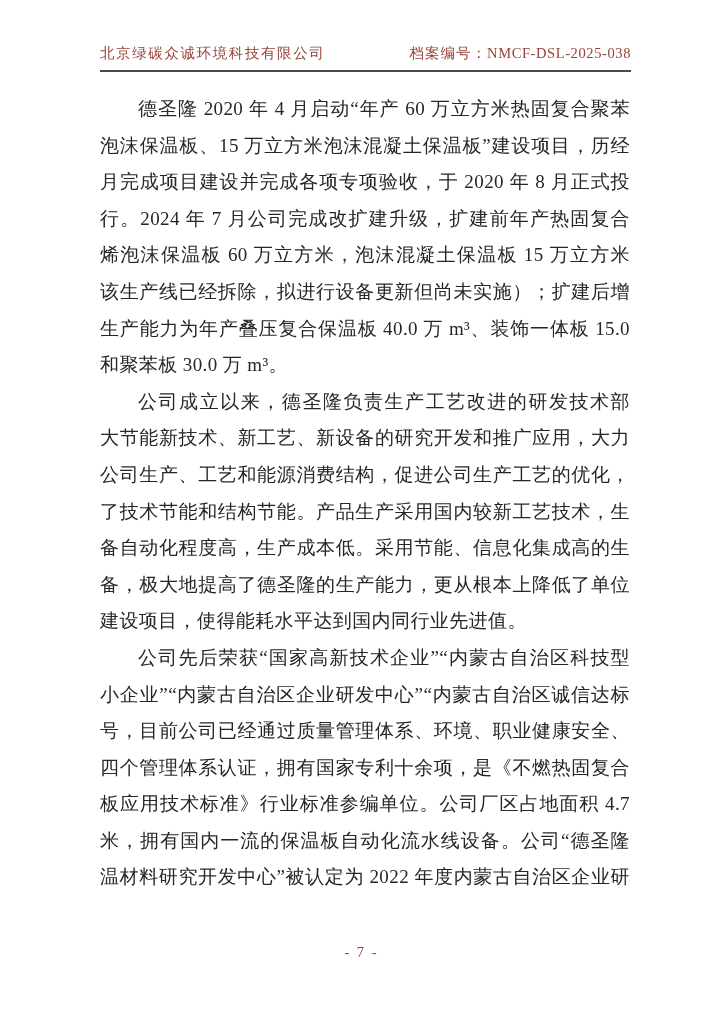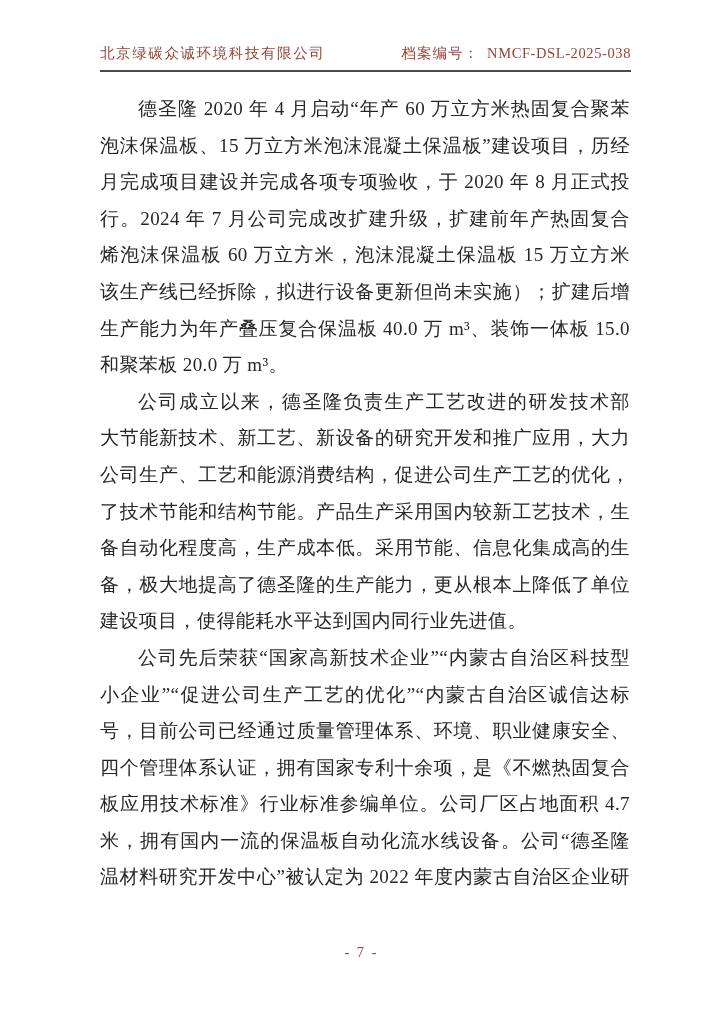--- a/index.html
+++ b/index.html
@@ -24,21 +24,21 @@
     border-bottom:2px solid var(--rule);
     color:var(--accent);
   }
   .company{
     font-size:14.5px;letter-spacing:1.6px;white-space:nowrap;
   }
   .archive{
     font-size:14.5px;white-space:nowrap;display:flex;align-items:baseline;
   }
   .archive .label{letter-spacing:1px;}
-  .archive .value{margin-left:8px;letter-spacing:0.6px;}
+  .archive .value{letter-spacing:0.6px;}
   
   .body{
     position:absolute;top:91px;left:100px;width:530px;
     color:var(--body-ink);
     font-size:19px;
   }
   .line{
     height:36.6px;line-height:36.6px;
     text-align:justify;
     text-align-last:justify;
@@ -73,36 +73,36 @@
   <div class="body">
 
     <div class="para">
       <div class="line indent">德圣隆 2020 年 4 月启动“年产 60 万立方米热固复合聚苯乙烯</div>
       <div class="line">泡沫保温板、15 万立方米泡沫混凝土保温板”建设项目，历经四个</div>
       <div class="line">月完成项目建设并完成各项专项验收，于 2020 年 8 月正式投料试运</div>
       <div class="line">行。2024 年 7 月公司完成改扩建升级，扩建前年产热固复合聚苯乙</div>
       <div class="line">烯泡沫保温板 60 万立方米，泡沫混凝土保温板 15 万立方米（目前</div>
       <div class="line">该生产线已经拆除，拟进行设备更新但尚未实施）；扩建后增加的</div>
       <div class="line">生产能力为年产叠压复合保温板 40.0 万 m³、装饰一体板 15.0 万 m³</div>
-      <div class="line no-stretch">和聚苯板 20.0 万 m³。</div>
+      <div class="line no-stretch">和聚苯板 30.0 万 m³。</div>
     </div>
 
     <div class="para">
       <div class="line indent">公司成立以来，德圣隆负责生产工艺改进的研发技术部门，加</div>
       <div class="line">大节能新技术、新工艺、新设备的研究开发和推广应用，大力调整</div>
       <div class="line">公司生产、工艺和能源消费结构，促进公司生产工艺的优化，实现</div>
       <div class="line">了技术节能和结构节能。产品生产采用国内较新工艺技术，生产设</div>
       <div class="line">备自动化程度高，生产成本低。采用节能、信息化集成高的生产设</div>
       <div class="line">备，极大地提高了德圣隆的生产能力，更从根本上降低了单位产品</div>
       <div class="line no-stretch">建设项目，使得能耗水平达到国内同行业先进值。</div>
     </div>
 
     <div class="para">
       <div class="line indent">公司先后荣获“国家高新技术企业”“内蒙古自治区科技型中</div>
-      <div class="line">小企业”“促进公司生产工艺的优化”“内蒙古自治区诚信达标</div>
+      <div class="line">小企业”“内蒙古自治区企业研发中心”“内蒙古自治区诚信达标</div>
       <div class="line">号，目前公司已经通过质量管理体系、环境、职业健康安全、能源</div>
       <div class="line">四个管理体系认证，拥有国家专利十余项，是《不燃热固复合聚苯</div>
       <div class="line">板应用技术标准》行业标准参编单位。公司厂区占地面积 4.7 万平方</div>
       <div class="line">米，拥有国内一流的保温板自动化流水线设备。公司“德圣隆节能</div>
       <div class="line">温材料研究开发中心”被认定为 2022 年度内蒙古自治区企业研究开</div>
     </div>
 
   </div>
 
   <div class="footer">

